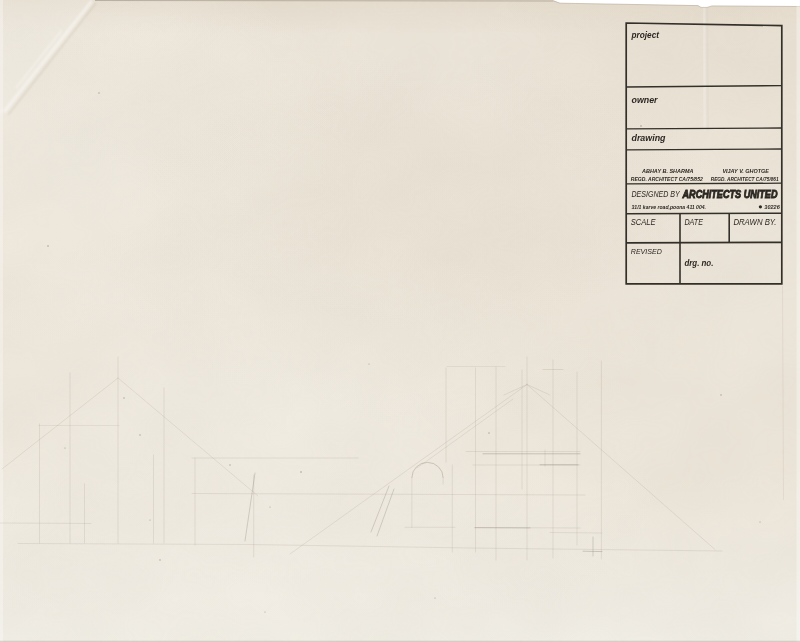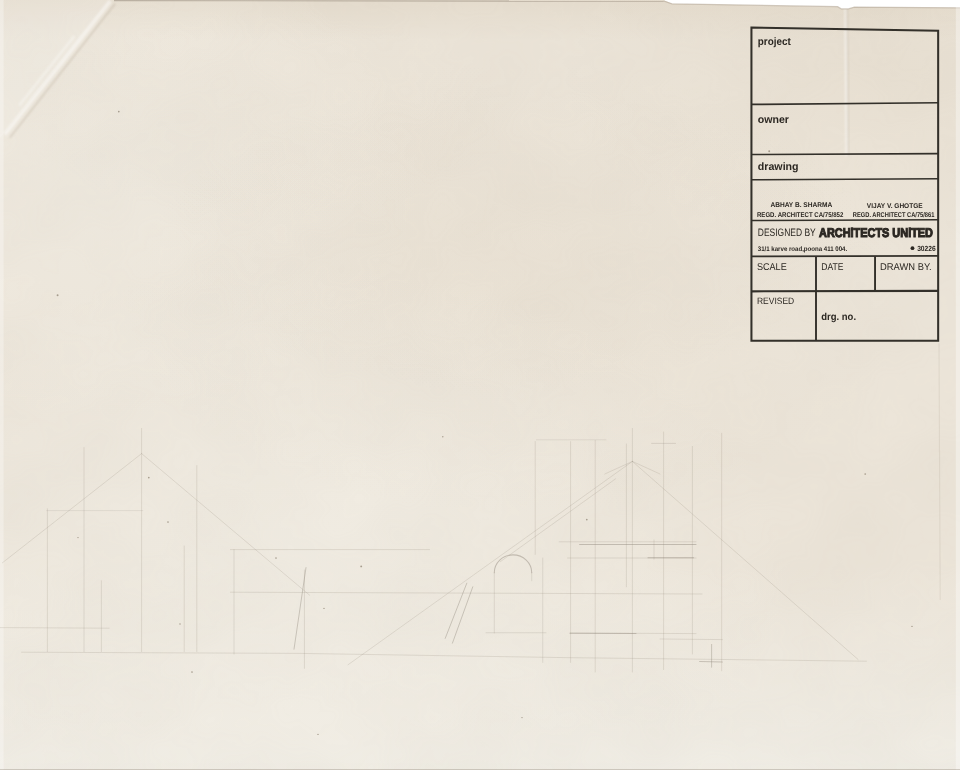--- a/index.html
+++ b/index.html
@@ -1,16 +1,16 @@
 <!DOCTYPE html>
 <html><head>
 <meta charset="utf-8">
 <style>
 html,body{margin:0;padding:0;width:800px;height:642px;overflow:hidden;background:#ffffff;}
-.page{position:relative;width:800px;height:642px;font-family:"Liberation Sans",sans-serif;}
+.page{position:relative;width:800px;height:642px;font-family:"Liberation Sans",sans-serif;font-style:italic;}
 svg{display:block;}
 text{font-family:"Liberation Sans",sans-serif;fill:#2b2722;}
 </style>
 </head>
 <body>
 <div class="page">
 <svg width="800" height="642" viewBox="0 0 800 642">
 <defs>
 <radialGradient id="gLight" cx="50%" cy="50%" r="50%">
 <stop offset="0%" stop-color="#f2eee5" stop-opacity="0.85"></stop>

